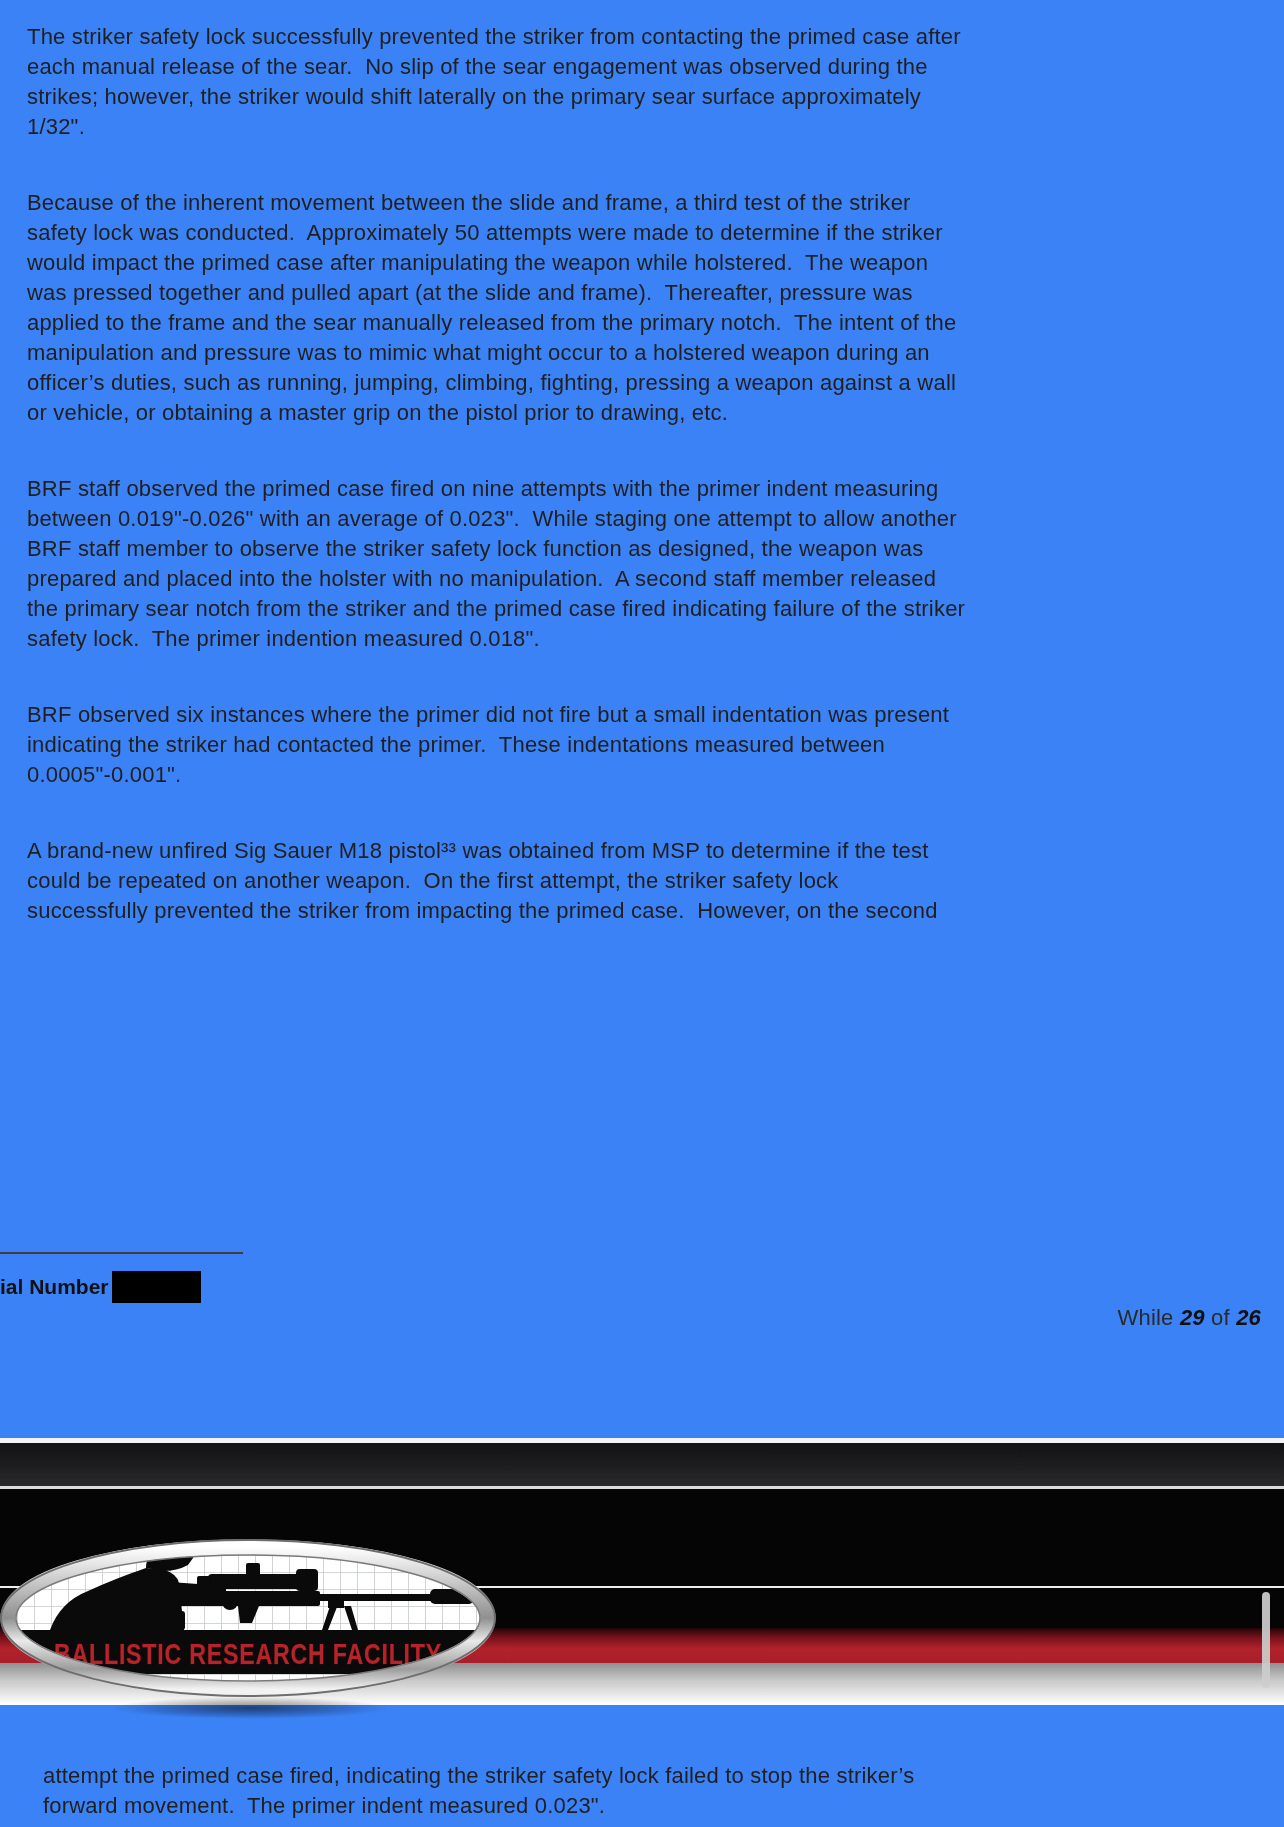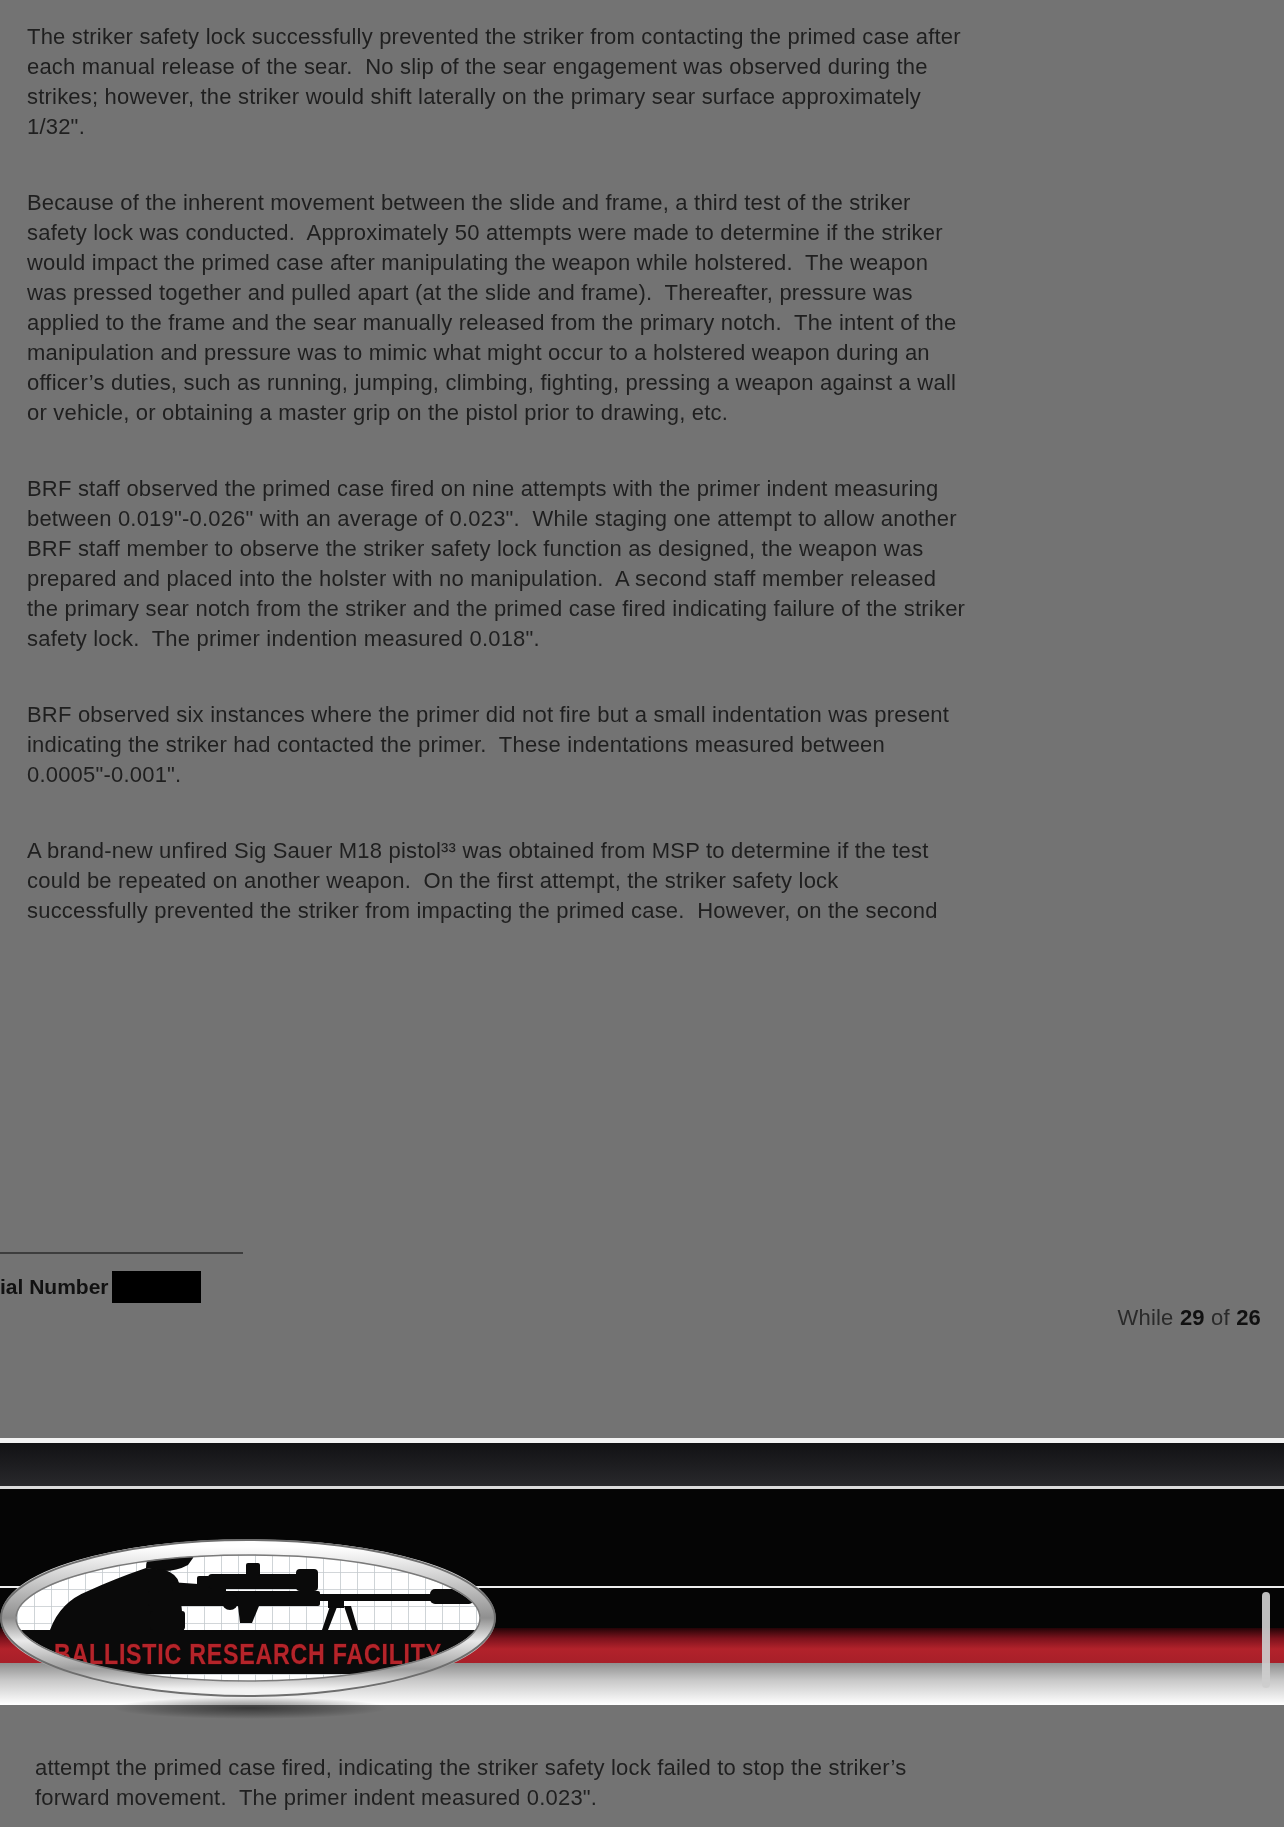--- a/index.html
+++ b/index.html
@@ -1,20 +1,20 @@
 <!DOCTYPE html>
 <html><head>
 <meta charset="utf-8">
 <style>
   html, body { margin: 0; padding: 0; background: #ffffff; }
   .screen {
     position: relative;
     width: 1284px;
     height: 1827px;
-    background: #737373;
+    background: #3b82f6;
     overflow: hidden;
     font-family: "Liberation Sans", "DejaVu Sans", sans-serif;
   }
 
   
   .doc-body {
     position: absolute;
     top: 22px; left: 27px; right: 20px;
     color: #1f1f1f;
   }
@@ -46,21 +46,21 @@
     margin-left: 3px;
   }
 
   
   .page-label {
     position: absolute;
     top: 1305px; right: 23px;
     font-size: 22px; color: #2a2a2a;
     letter-spacing: 0.2px;
   }
-  .page-label .bold { font-weight: bold; color: #111; }
+  .page-label .bold { font-weight: bold; color: #111; font-style: italic; }
 
   
   .page-gap-line {
     position: absolute; top: 1438px; left: 0; width: 100%; height: 5px;
     background: #f2f2f2;
   }
   .charcoal-bar {
     position: absolute; top: 1443px; left: 0; width: 100%; height: 43px;
     background: linear-gradient(180deg, #121214 0%, #1e1e21 55%, #29292c 100%);
   }
@@ -98,21 +98,21 @@
   .scroll-thumb {
     position: absolute; left: 1262px; top: 1592px;
     width: 8px; height: 96px;
     background: rgba(205,205,205,0.92);
     border-radius: 4px;
     z-index: 3;
   }
 
   .cont-par {
     position: absolute; top: 1745px; left: 27px; right: 20px;
-    margin: 8px;
+    margin: 16px;
   }
 </style>
 </head>
 <body>
 
 <div class="screen">
 
   <div class="doc-body">
     <p>The striker safety lock successfully prevented the striker from contacting the primed case after
 each manual release of the sear.  No slip of the sear engagement was observed during the

